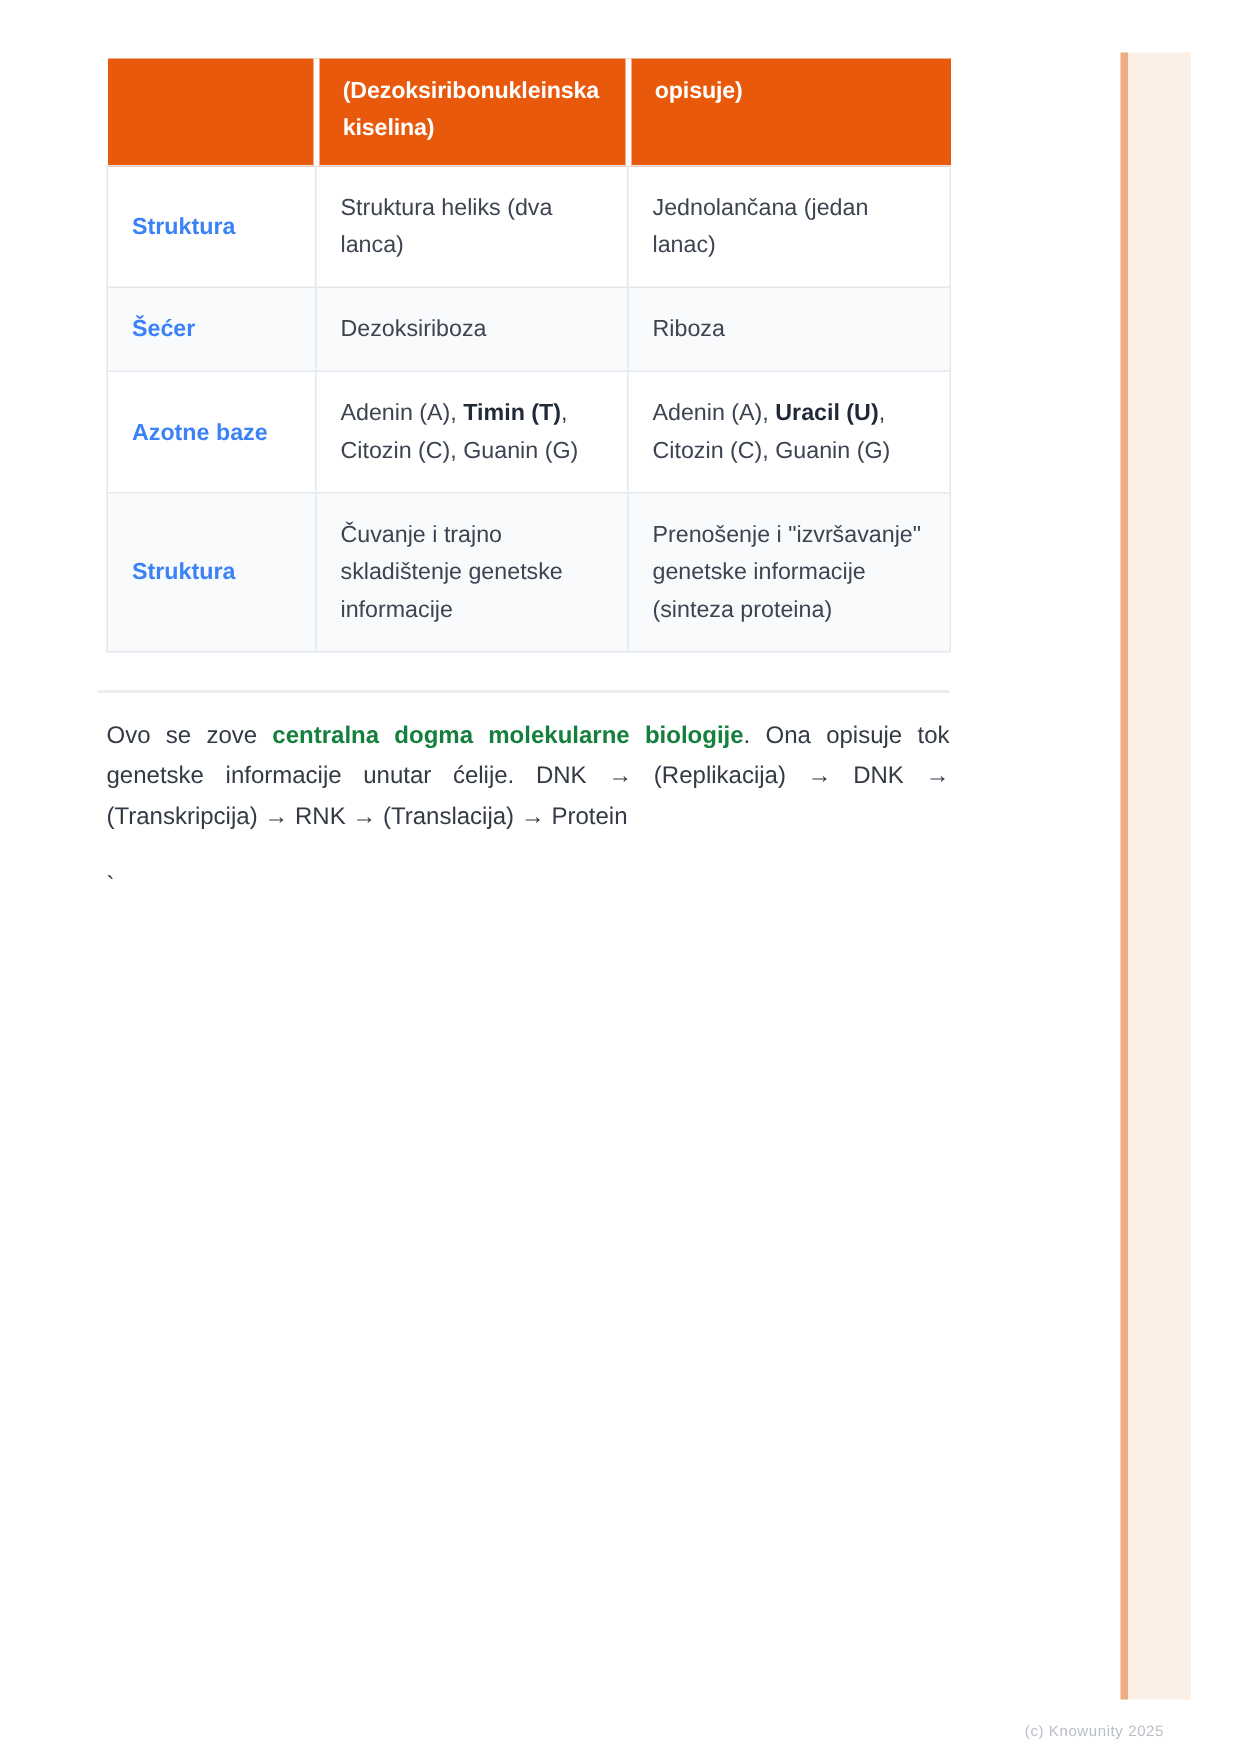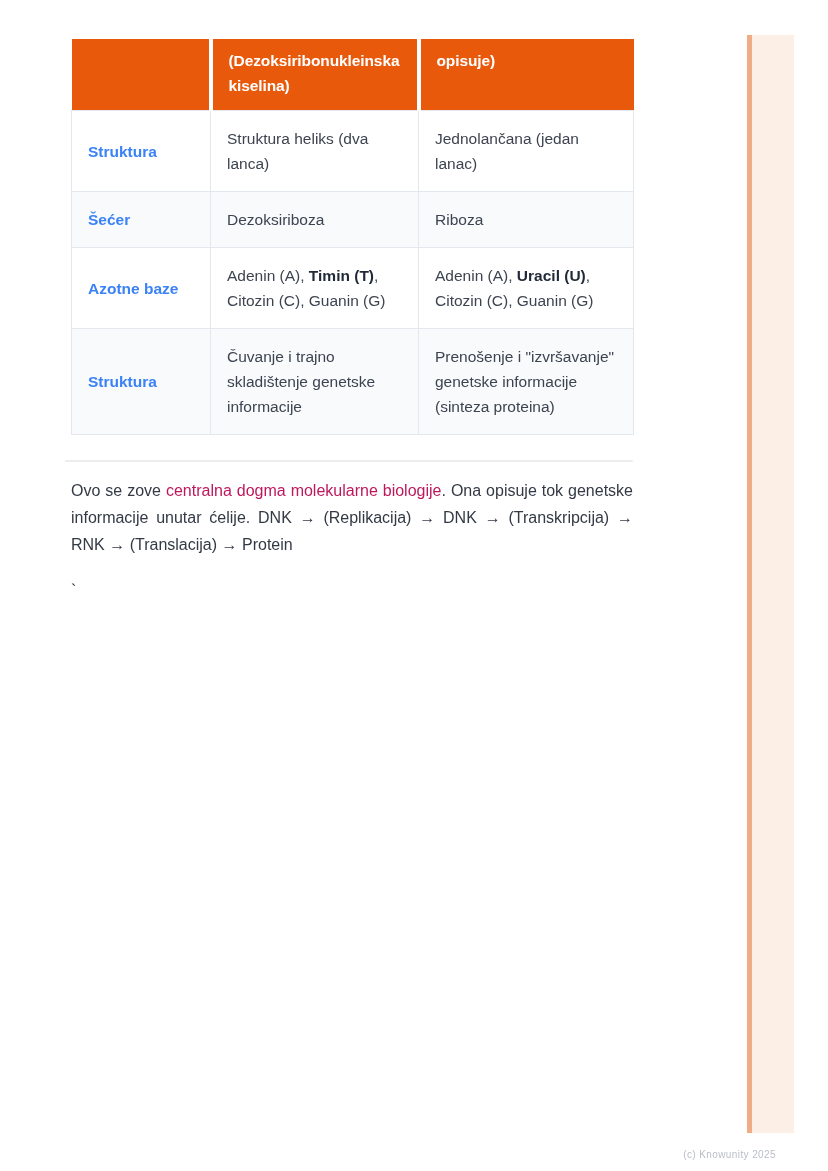--- a/index.html
+++ b/index.html
@@ -83,22 +83,22 @@
     letter-spacing:-0.2px;
   }
   p.body-paragraph{
     margin:15px 0 0 0;
     font-size:16px;
     line-height:27px;
     text-align:justify;
     color:#333a45;
   }
   p.body-paragraph strong{
-    color:#be185d;
-    font-weight:400;
+    color:#15803d;
+    font-weight:700;
   }
   .stray{
     margin-top:23px;
     font-size:16px;
     line-height:20px;
     color:#333a45;
   }
   .footer{
     position:absolute;
     top:1149px;

